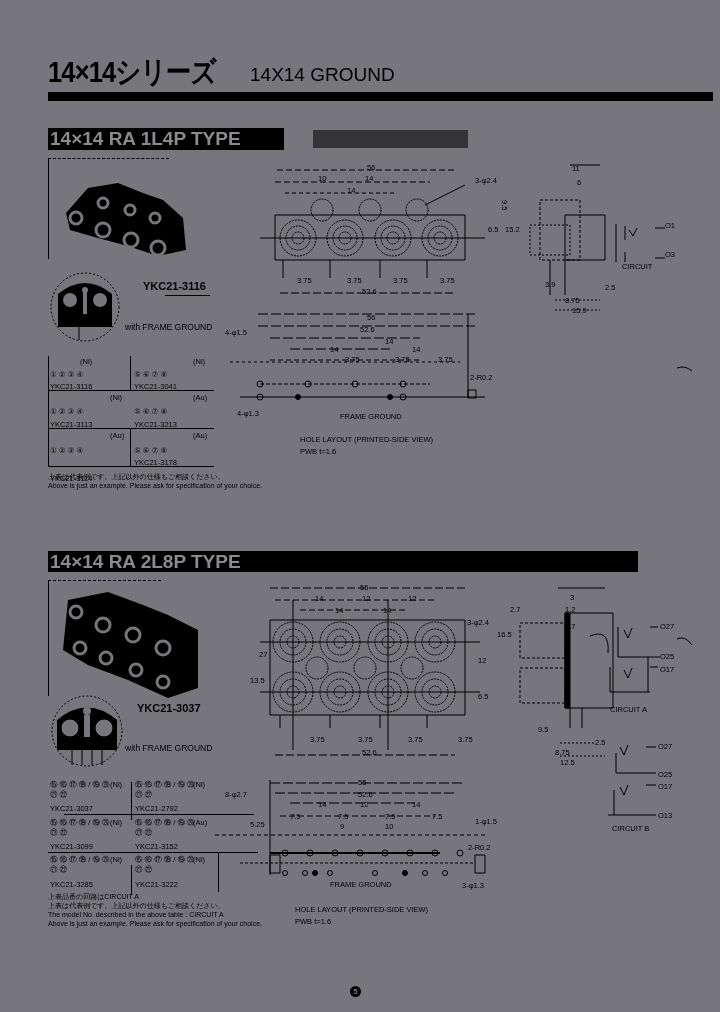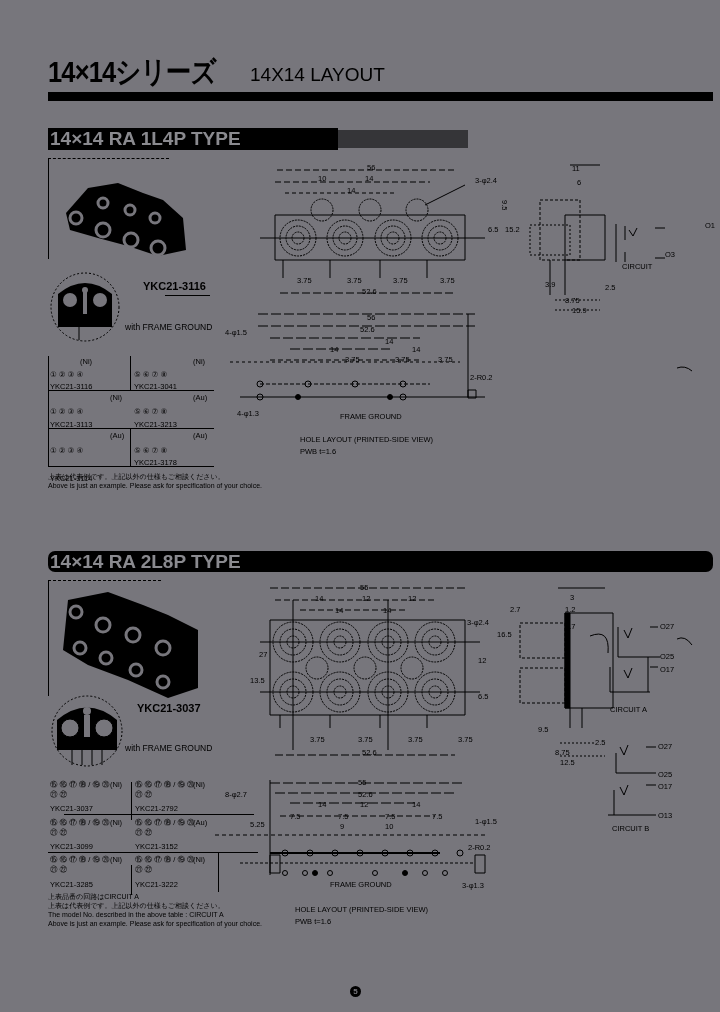--- a/index.html
+++ b/index.html
@@ -13,24 +13,24 @@
   .model{font-size:11px;font-weight:bold;}
   .small{font-size:8.5px;}
   .tiny{font-size:7.5px;}
   svg{position:absolute;overflow:visible;}
   svg *{vector-effect:non-scaling-stroke;}
 </style>
 </head>
 <body>
 
 <div class="abs title-jp">14×14シリーズ</div>
-<div class="abs title-en">14X14 LAYOUT</div>
+<div class="abs title-en">14X14 GROUND</div>
 <div class="abs title-rule"></div>
 
-<div class="abs sec-bar" style="top:128px;width:290px;">14×14 RA 1L4P TYPE</div>
+<div class="abs sec-bar" style="top:128px;width:236px;">14×14 RA 1L4P TYPE</div>
 <div class="abs" style="left:313px;top:130px;width:155px;height:18px;background:#000;opacity:0.55;"></div>
 
 <div class="abs" style="left:48px;top:158px;width:150px;height:105px;">
   <div class="abs photo-frame" style="left:0;top:0;width:120px;height:100px;"></div>
   <svg width="150" height="105">
     <path d="M18 55 L40 30 L70 25 L95 35 L115 42 L135 60 L138 92 L110 98 L80 88 L50 80 L22 72 Z" fill="#000"></path>
     <g fill="none" stroke="#77767c" stroke-width="3">
       <circle cx="28" cy="60" r="6"></circle>
         <circle cx="55" cy="72" r="7"></circle>
         <circle cx="83" cy="82" r="7"></circle>
@@ -148,21 +148,21 @@
 <div class="abs tiny" style="left:572px;top:306px;">15.9</div>
 
 <svg width="50" height="40" style="left:615px;top:222px;" stroke="#000" fill="none">
   <line x1="1" y1="2" x2="1" y2="40"></line>
     <line x1="10" y1="4" x2="10" y2="18"></line>
   <line x1="10" y1="30" x2="10" y2="40"></line>
     <path d="M14 8 L18 14 L22 6"></path>
   <line x1="40" y1="6" x2="50" y2="6"></line>
     <line x1="40" y1="36" x2="50" y2="36"></line>
 </svg>
-<div class="abs tiny" style="left:665px;top:221px;margin-left:40px;">O1</div>
+<div class="abs tiny" style="left:665px;top:221px;">O1</div>
 <div class="abs tiny" style="left:665px;top:250px;">O3</div>
 <div class="abs tiny" style="left:622px;top:262px;">CIRCUIT</div>
 
 <svg width="260" height="95" style="left:230px;top:312px;" stroke="#000" fill="none">
   <line x1="28" y1="2" x2="245" y2="2" stroke-dasharray="10 3"></line>
   <line x1="28" y1="14" x2="245" y2="14" stroke-dasharray="10 3"></line>
   <line x1="40" y1="26" x2="190" y2="26" stroke-dasharray="10 3"></line>
   <line x1="60" y1="37" x2="160" y2="37" stroke-dasharray="10 3"></line>
   <line x1="40" y1="48" x2="190" y2="48" stroke-dasharray="5 3"></line>
   <line x1="0" y1="50" x2="230" y2="50" stroke-dasharray="3 3"></line>
@@ -191,21 +191,21 @@
 <div class="abs tiny" style="left:237px;top:409px;">4-φ1.3</div>
 <div class="abs tiny" style="left:470px;top:373px;">2-R0.2</div>
 <div class="abs tiny" style="left:340px;top:412px;">FRAME GROUND</div>
 <div class="abs tiny" style="left:300px;top:435px;">HOLE LAYOUT (PRINTED-SIDE VIEW)</div>
 <div class="abs tiny" style="left:300px;top:447px;">PWB t=1.6</div>
 
 <svg width="20" height="10" style="left:675px;top:365px;">
     <path d="M2 3 Q10 0 17 6" stroke="#000" fill="none"></path>
   </svg>
 
-<div class="abs sec-bar" style="top:551px;width:665px;height:21px;border-radius:7px;">14×14 RA 2L8P TYPE</div>
+<div class="abs sec-bar" style="top:551px;width:590px;height:21px;">14×14 RA 2L8P TYPE</div>
 
 <div class="abs" style="left:48px;top:580px;width:160px;height:120px;">
   <div class="abs photo-frame" style="left:0;top:0;width:112px;height:115px;"></div>
   <svg width="160" height="120">
     <path d="M20 20 L60 12 L95 25 L120 35 L150 50 L150 108 L120 118 L80 100 L40 85 L15 70 Z" fill="#000"></path>
     <g fill="none" stroke="#77767c" stroke-width="3">
       <circle cx="28" cy="32" r="6"></circle>
         <circle cx="55" cy="45" r="7"></circle>
         <circle cx="85" cy="55" r="7"></circle>
         <circle cx="115" cy="68" r="7"></circle>

